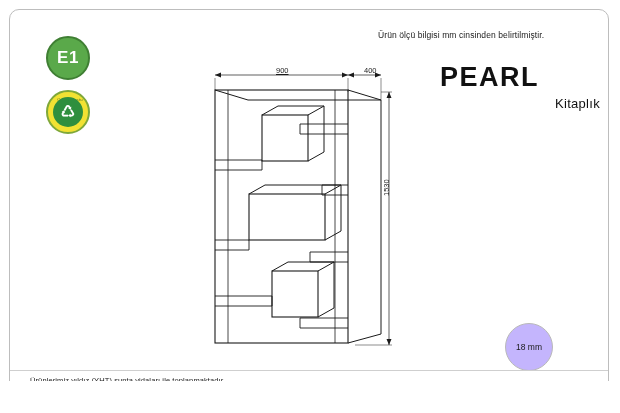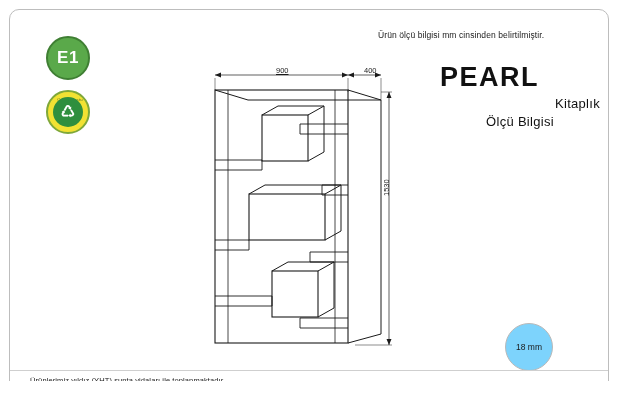--- a/index.html
+++ b/index.html
@@ -151,21 +151,21 @@
   }
   
   #thickness-badge {
     position: absolute;
     left: 505px;
     top: 323px;
     width: 48px;
     height: 48px;
     border-radius: 50%;
     border: 1px solid #b9b9b9;
-    background: #7dd3fc;
+    background: #c4b5fd;
     box-sizing: border-box;
     display: flex;
     align-items: center;
     justify-content: center;
   }
   #thickness-badge span {
     font-size: 8.5px;
     color: #1a1a1a;
   }
   
@@ -289,21 +289,20 @@
 
   <div id="eco-badge">
     <div id="eco-label">Çevre Dostu</div>
     <div id="eco-inner">
       <span>♺</span>
     </div>
   </div>
 
   <div id="brand">PEARL</div>
   <div id="subtitle1">Kitaplık</div>
-  <div id="subtitle2">Ölçü Bilgisi</div>
 
   <div class="dim-label" id="dim-width">900</div>
   <div class="dim-label" id="dim-depth">400</div>
   <div class="dim-label" id="dim-height">1530</div>
 
   <div id="thickness-badge">
     <span>18 mm</span>
   </div>
 
   <div id="footer-line"></div>

